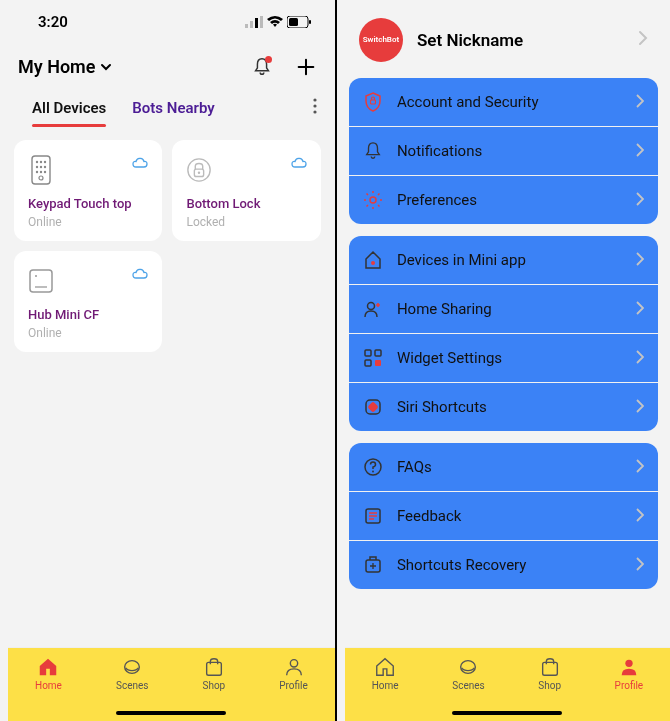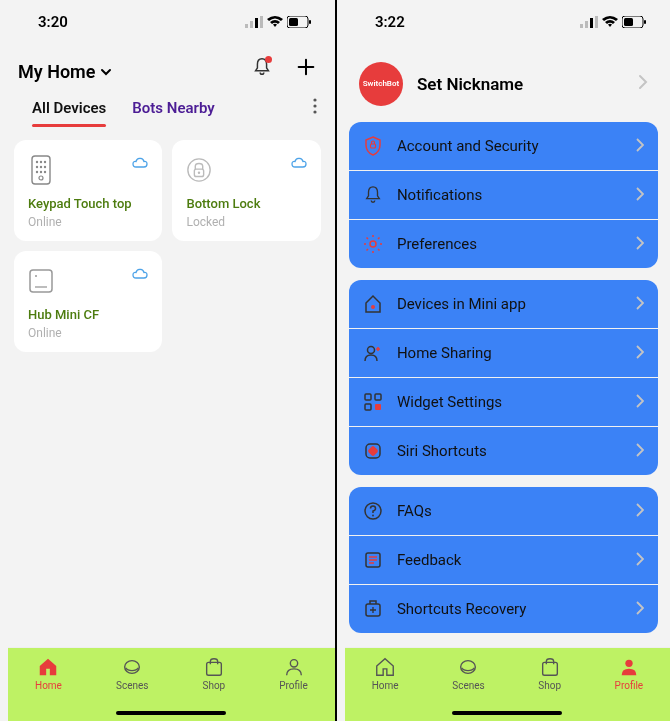--- a/index.html
+++ b/index.html
@@ -25,21 +25,21 @@
   align-items: center;
   justify-content: space-between;
   padding: 0 24px 0 38px;
   font-weight: 600;
   font-size: 15px;
 }
 .status-icons { display: flex; gap: 4px; align-items: center; }
 .header {
   padding: 12px 18px 6px;
   display: flex;
-  align-items: flex-end;
+  align-items: flex-start;
   justify-content: space-between;
 }
 .home-title {
   font-size: 18px;
   font-weight: 600;
   display: flex;
   align-items: center;
   gap: 4px;
 }
 .header-actions { display: flex; gap: 22px; align-items: center; }
@@ -83,32 +83,32 @@
 }
 .device-icon { width: 26px; height: 32px; display: flex; align-items: center; justify-content: center; }
 .cloud-icon {
   position: absolute;
   top: 14px; right: 14px;
 }
 .device-name {
   font-size: 13px;
   font-weight: 500;
   margin-top: 10px;
-  color: #4d7c0f;
+  color: #701a75;
 }
 .device-status {
   font-size: 12px;
   color: #b0b0b0;
   margin-top: 4px;
 }
 .bottom-nav {
   position: absolute;
   left: 0; right: 0; bottom: 0;
   height: 74px;
-  background: #bef264;
+  background: #fde047;
   display: flex;
   justify-content: space-around;
   align-items: flex-start;
   padding-top: 8px;
   border-top: 1px solid #eee;
   margin-left: 8px;
 }
 .nav-item {
   display: flex;
   flex-direction: column;
@@ -314,39 +314,20 @@
           <circle cx="12" cy="8" r="4" fill="none" stroke="#555" stroke-width="1.5"></circle>
           <path d="M4 21 Q4 14 12 14 Q20 14 20 21" fill="none" stroke="#555" stroke-width="1.5"></path>
         </svg>
       <span>Profile</span>
     </div>
     <div class="home-indicator"></div>
   </div>
 </div>
 
 <div class="phone phone-right-bg">
-  <div class="status-bar">
-    <span>3:22</span>
-    <span class="status-icons">
-      <svg width="18" height="12" viewBox="0 0 18 12">
-          <rect x="0" y="8" width="3" height="4" fill="#bbb"></rect>
-          <rect x="5" y="5" width="3" height="7" fill="#bbb"></rect>
-          <rect x="10" y="2" width="3" height="10" fill="#000"></rect>
-          <rect x="15" y="0" width="3" height="12" fill="#bbb"></rect>
-        </svg>
-      <svg width="16" height="12" viewBox="0 0 16 12">
-          <path d="M8 11 L6 8.5 Q8 7 10 8.5 Z M3 6 Q8 2 13 6 L11 8 Q8 5.5 5 8 Z M0 3 Q8 -3 16 3 L14 5 Q8 0 2 5 Z" fill="#000"></path>
-        </svg>
-      <svg width="24" height="12" viewBox="0 0 24 12">
-          <rect x="0" y="0" width="21" height="12" rx="3" fill="none" stroke="#000" stroke-width="1"></rect>
-          <rect x="2" y="2" width="9" height="8" rx="1.5" fill="#000"></rect>
-          <rect x="22" y="4" width="2" height="4" rx="1" fill="#000"></rect>
-        </svg>
-    </span>
-  </div>
 
   <div class="profile-content">
     <div class="nickname-row">
       <div class="avatar">
         <span>SwitchBot</span>
       </div>
       <div class="nickname-title">Set Nickname</div>
       <span class="chevron-right">
         <svg width="10" height="16" viewBox="0 0 10 16">
             <path d="M2 2 L8 8 L2 14" stroke="#c4c4c4" stroke-width="2" fill="none" stroke-linecap="round"></path>

